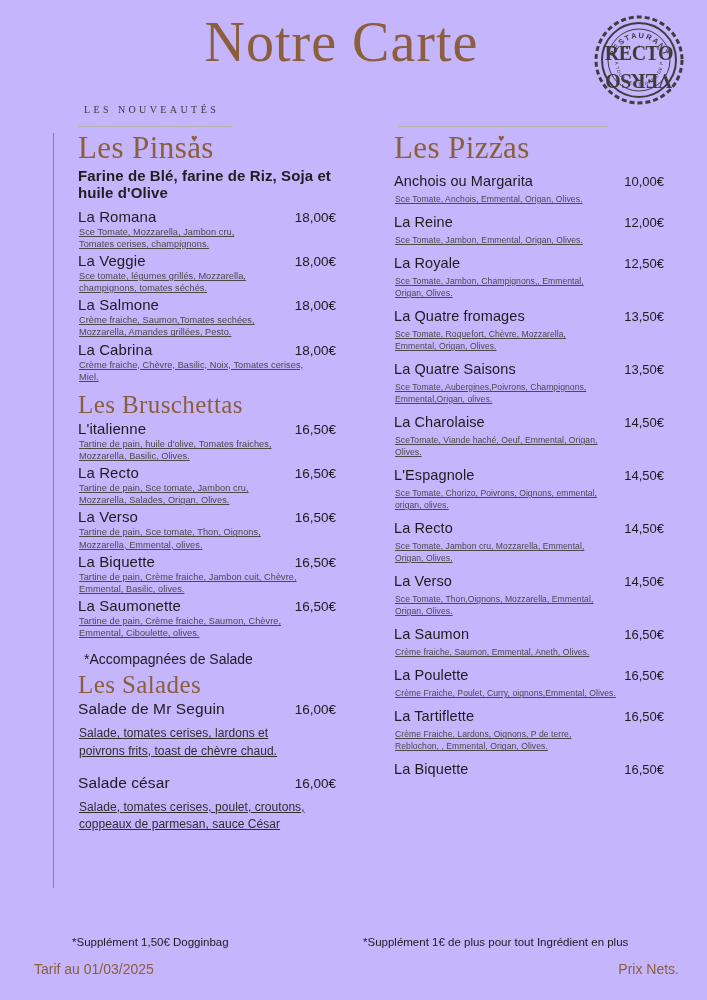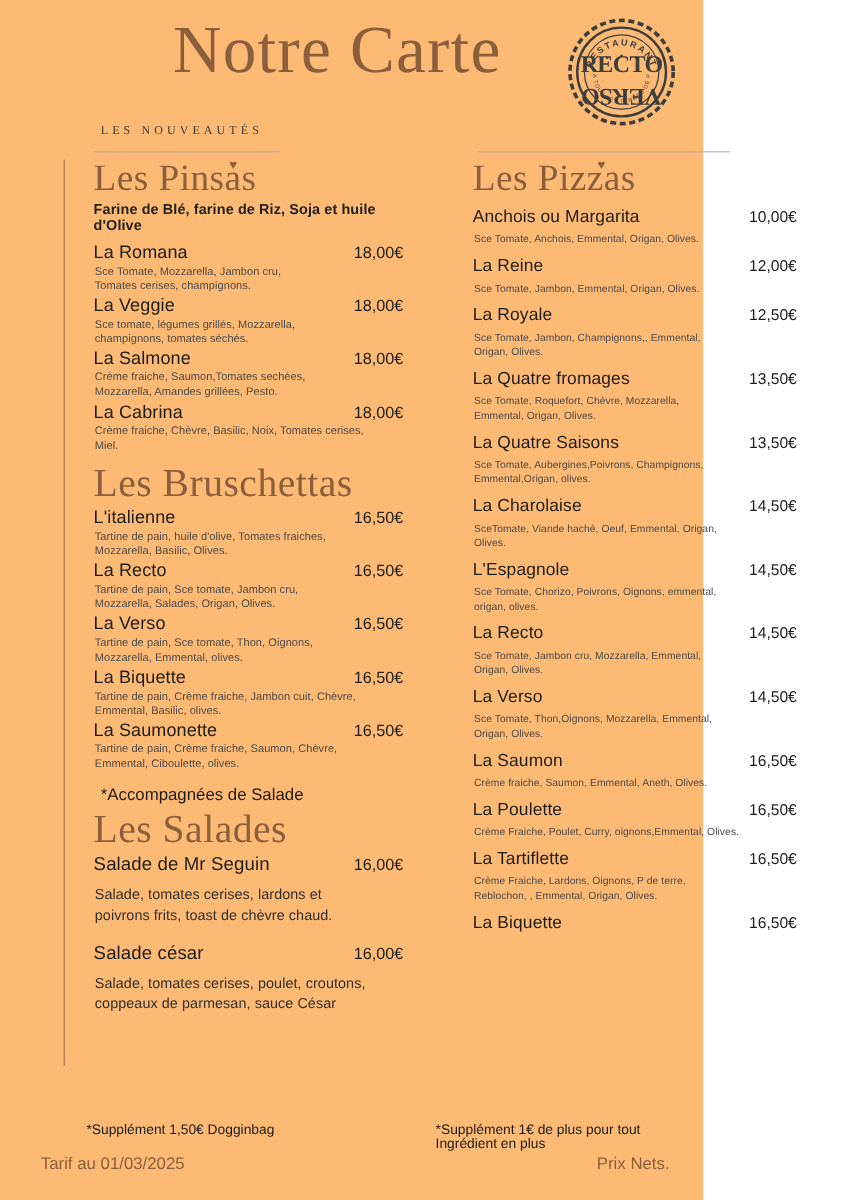--- a/index.html
+++ b/index.html
@@ -12,23 +12,23 @@
     height: 1000px;
     position: relative;
     font-family: "Liberation Sans", sans-serif;
     color: #2b2b2b;
     overflow: hidden;
   }
 
   
   .page {
     position: relative;
-    width: 586px;
+    width: 707px;
     height: 1000px;
-    background: #fdba74;
+    background: #c4b5fd;
   }
 
   .main-title {
     position: absolute;
     left: 0; right: 0;
     top: 14px;
     text-align: center;
     font-family: "Liberation Serif", serif;
     font-size: 56px;
     line-height: 1.0;
@@ -87,31 +87,31 @@
   .section-title {
     font-family: Liberation Serif, serif;
     color: #8B5E3C;
     font-size: 31px;
     line-height: 1.12;
     letter-spacing: 0.4px;
     margin: 0 0 1px 0;
     padding-left: 8px;
     position: relative;
   }
-  .section-title.big { font-size: 33px; }
+  .section-title.big { font-size: 25px; }
 
   .heart {
     position: absolute;
     font-size: 11px;
     line-height: 1;
     color: #8B5E3C;
   }
 
   .section-note {
-    font-size: 12px;
+    font-size: 15px;
     font-weight: bold;
     color: #1f1f1f;
     padding-left: 8px;
     margin: 0 0 7px 0;
     letter-spacing: 0.1px;
   }
 
   
   .item { margin: 0 0 2px 0; padding-left: 8px; }
   .item-head {
@@ -132,20 +132,21 @@
     color: #1d1d1d;
     white-space: nowrap;
     font-weight: 400;
   }
   .item-desc {
     font-size: 9.3px;
     color: #4a4a4a;
     line-height: 1.32;
     margin: 1px 0 0 1px;
     letter-spacing: 0.05px;
+    text-decoration: underline;
   }
 
   
   .col-right .item { margin-bottom: 9px; }
   .col-right .item-name { font-size: 14.5px; }
   .col-right .item-price { font-size: 13px; }
   .col-right .item-desc { font-size: 8.6px; line-height: 1.4; margin-top: 4px; }
 
   .col-left .item-name { font-size: 15px; }
   .col-left .item-desc { font-size: 9.2px; }

